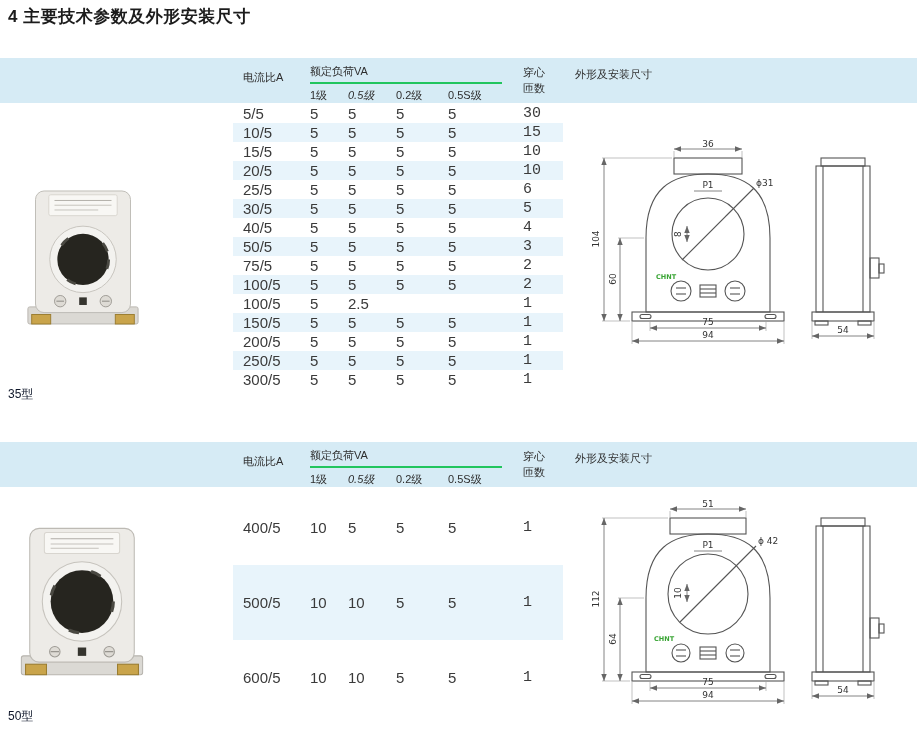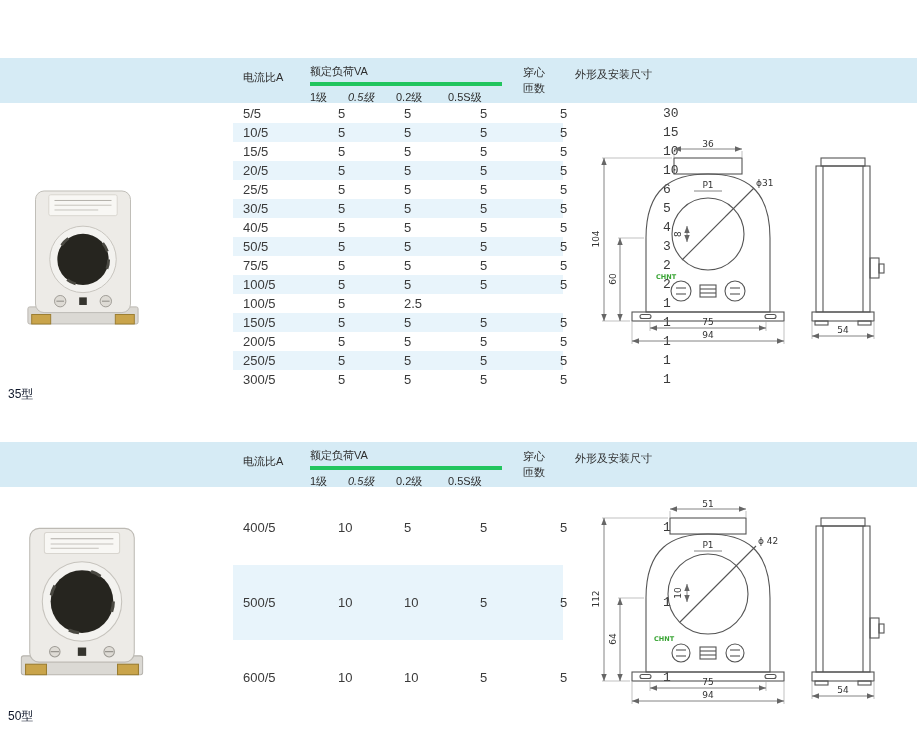--- a/index.html
+++ b/index.html
@@ -6,29 +6,29 @@
   html,body { background:#fff; }
   body { font-family:"Liberation Sans","DejaVu Sans",sans-serif; color:#333; }
   .page { position:relative; width:917px; height:730px; background:#ffffff; overflow:hidden; }
 
   .title { position:absolute; left:8px; top:5px; font-size:17px; font-weight:600; color:#1c1c1c; letter-spacing:0.5px; }
 
   .section { position:absolute; left:0; width:917px; }
   .band { position:absolute; left:0; top:0; width:917px; height:45px; background:var(--band,#d6ebf5); }
   .band .h-ratio { position:absolute; left:243px; top:0; height:38px; display:flex; align-items:center; font-size:11px; color:#2e2e2e; }
   .band .h-load { position:absolute; left:310px; top:6px; width:192px; }
-  .band .h-load-title { font-size:11px; color:#2e2e2e; padding-bottom:3px; border-bottom:4px solid #22c55e; }
+  .band .h-load-title { font-size:11px; color:#2e2e2e; padding-bottom:3px; border-bottom:2px solid #22c55e; }
   .band .h-classes { position:relative; height:18px; margin-top:3px; }
   .band .h-classes .hc { position:absolute; top:1px; font-size:11px; color:#2e2e2e; }
   .band .hc1 { left:0; } .band .hc2 { left:38px;font-style:italic; } .band .hc3 { left:86px; } .band .hc4 { left:138px; }
   .band .h-turns { position:absolute; left:523px; top:6px; font-size:11px; line-height:16px; color:#2e2e2e; }
   .band .h-dims { position:absolute; left:575px; top:9px; font-size:11px; color:#2e2e2e; }
 
   .trows { position:absolute; left:233px; width:330px; }
-  .trow { display:flex; height:19px; align-items:center; font-size:13px; color:#3a3a3a;gap:28px; }
+  .trow { display:flex; height:19px; align-items:center; font-size:15px; color:#3a3a3a; }
   .trows .trow:nth-child(even) { background:var(--stripe,#e8f4fb); }
   .trows.tall .trow { height:75px; }
   .td { flex:none; }
   .td.ratio { width:77px; padding-left:10px; }
   .td.c1 { width:38px; }
   .td.c2 { width:48px; }
   .td.c3 { width:52px; }
   .td.c4 { width:75px; }
   .td.turns { width:40px;font-family:Liberation Mono, monospace; }
 
@@ -41,20 +41,21 @@
   .drawing .dim { stroke:#666; stroke-width:0.8; fill:none; }
   .drawing .ext { stroke:#999; stroke-width:0.6; fill:none; }
   .drawing text { font-size:9px; fill:#333; font-family:"DejaVu Sans",sans-serif; }
   .drawing text.logo { font-size:6.5px; fill:var(--logo,#3aa535); font-weight:bold; }
 </style>
 </head>
 <body>
 
 <div class="page">
 
+  <div class="title">4 主要技术参数及外形安装尺寸</div>
 
   <section class="section" style="top:58px; height:340px;">
     <div class="band">
       <div class="h-ratio">电流比A</div>
       <div class="h-load">
         <div class="h-load-title">额定负荷VA</div>
         <div class="h-classes">
           <span class="hc hc1">1级</span>
           <span class="hc hc2">0.5级</span>
           <span class="hc hc3">0.2级</span>

